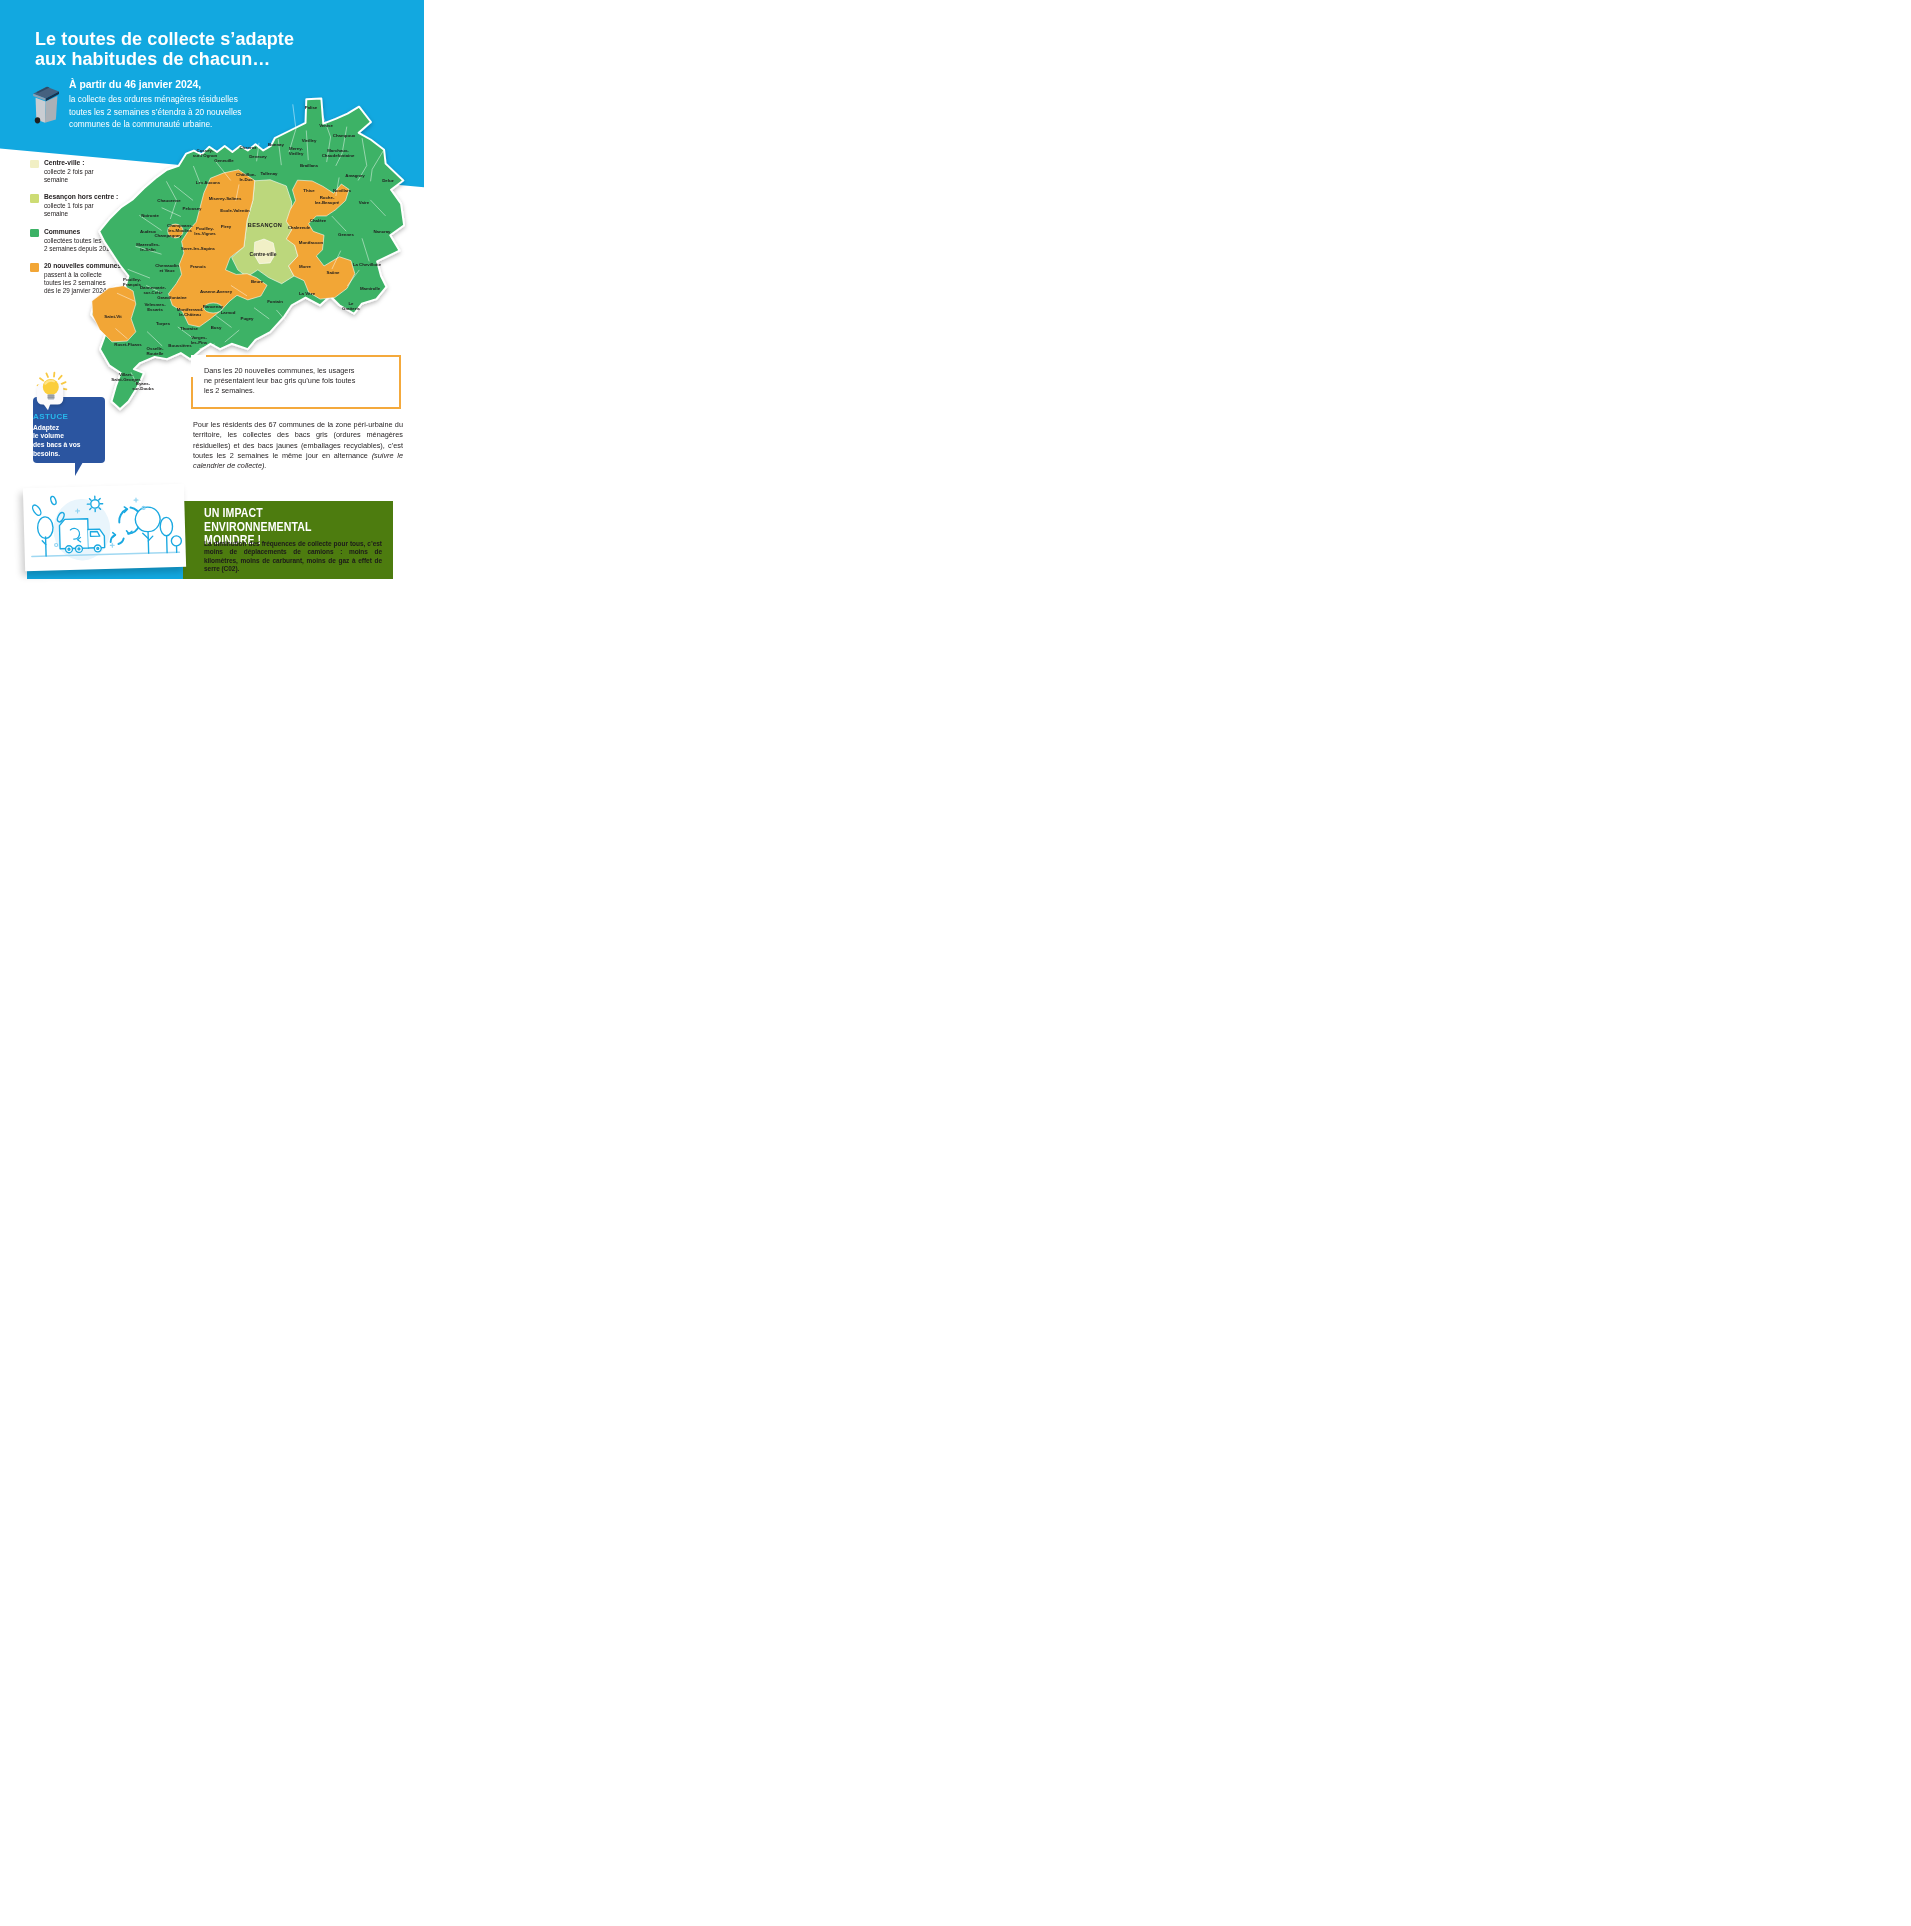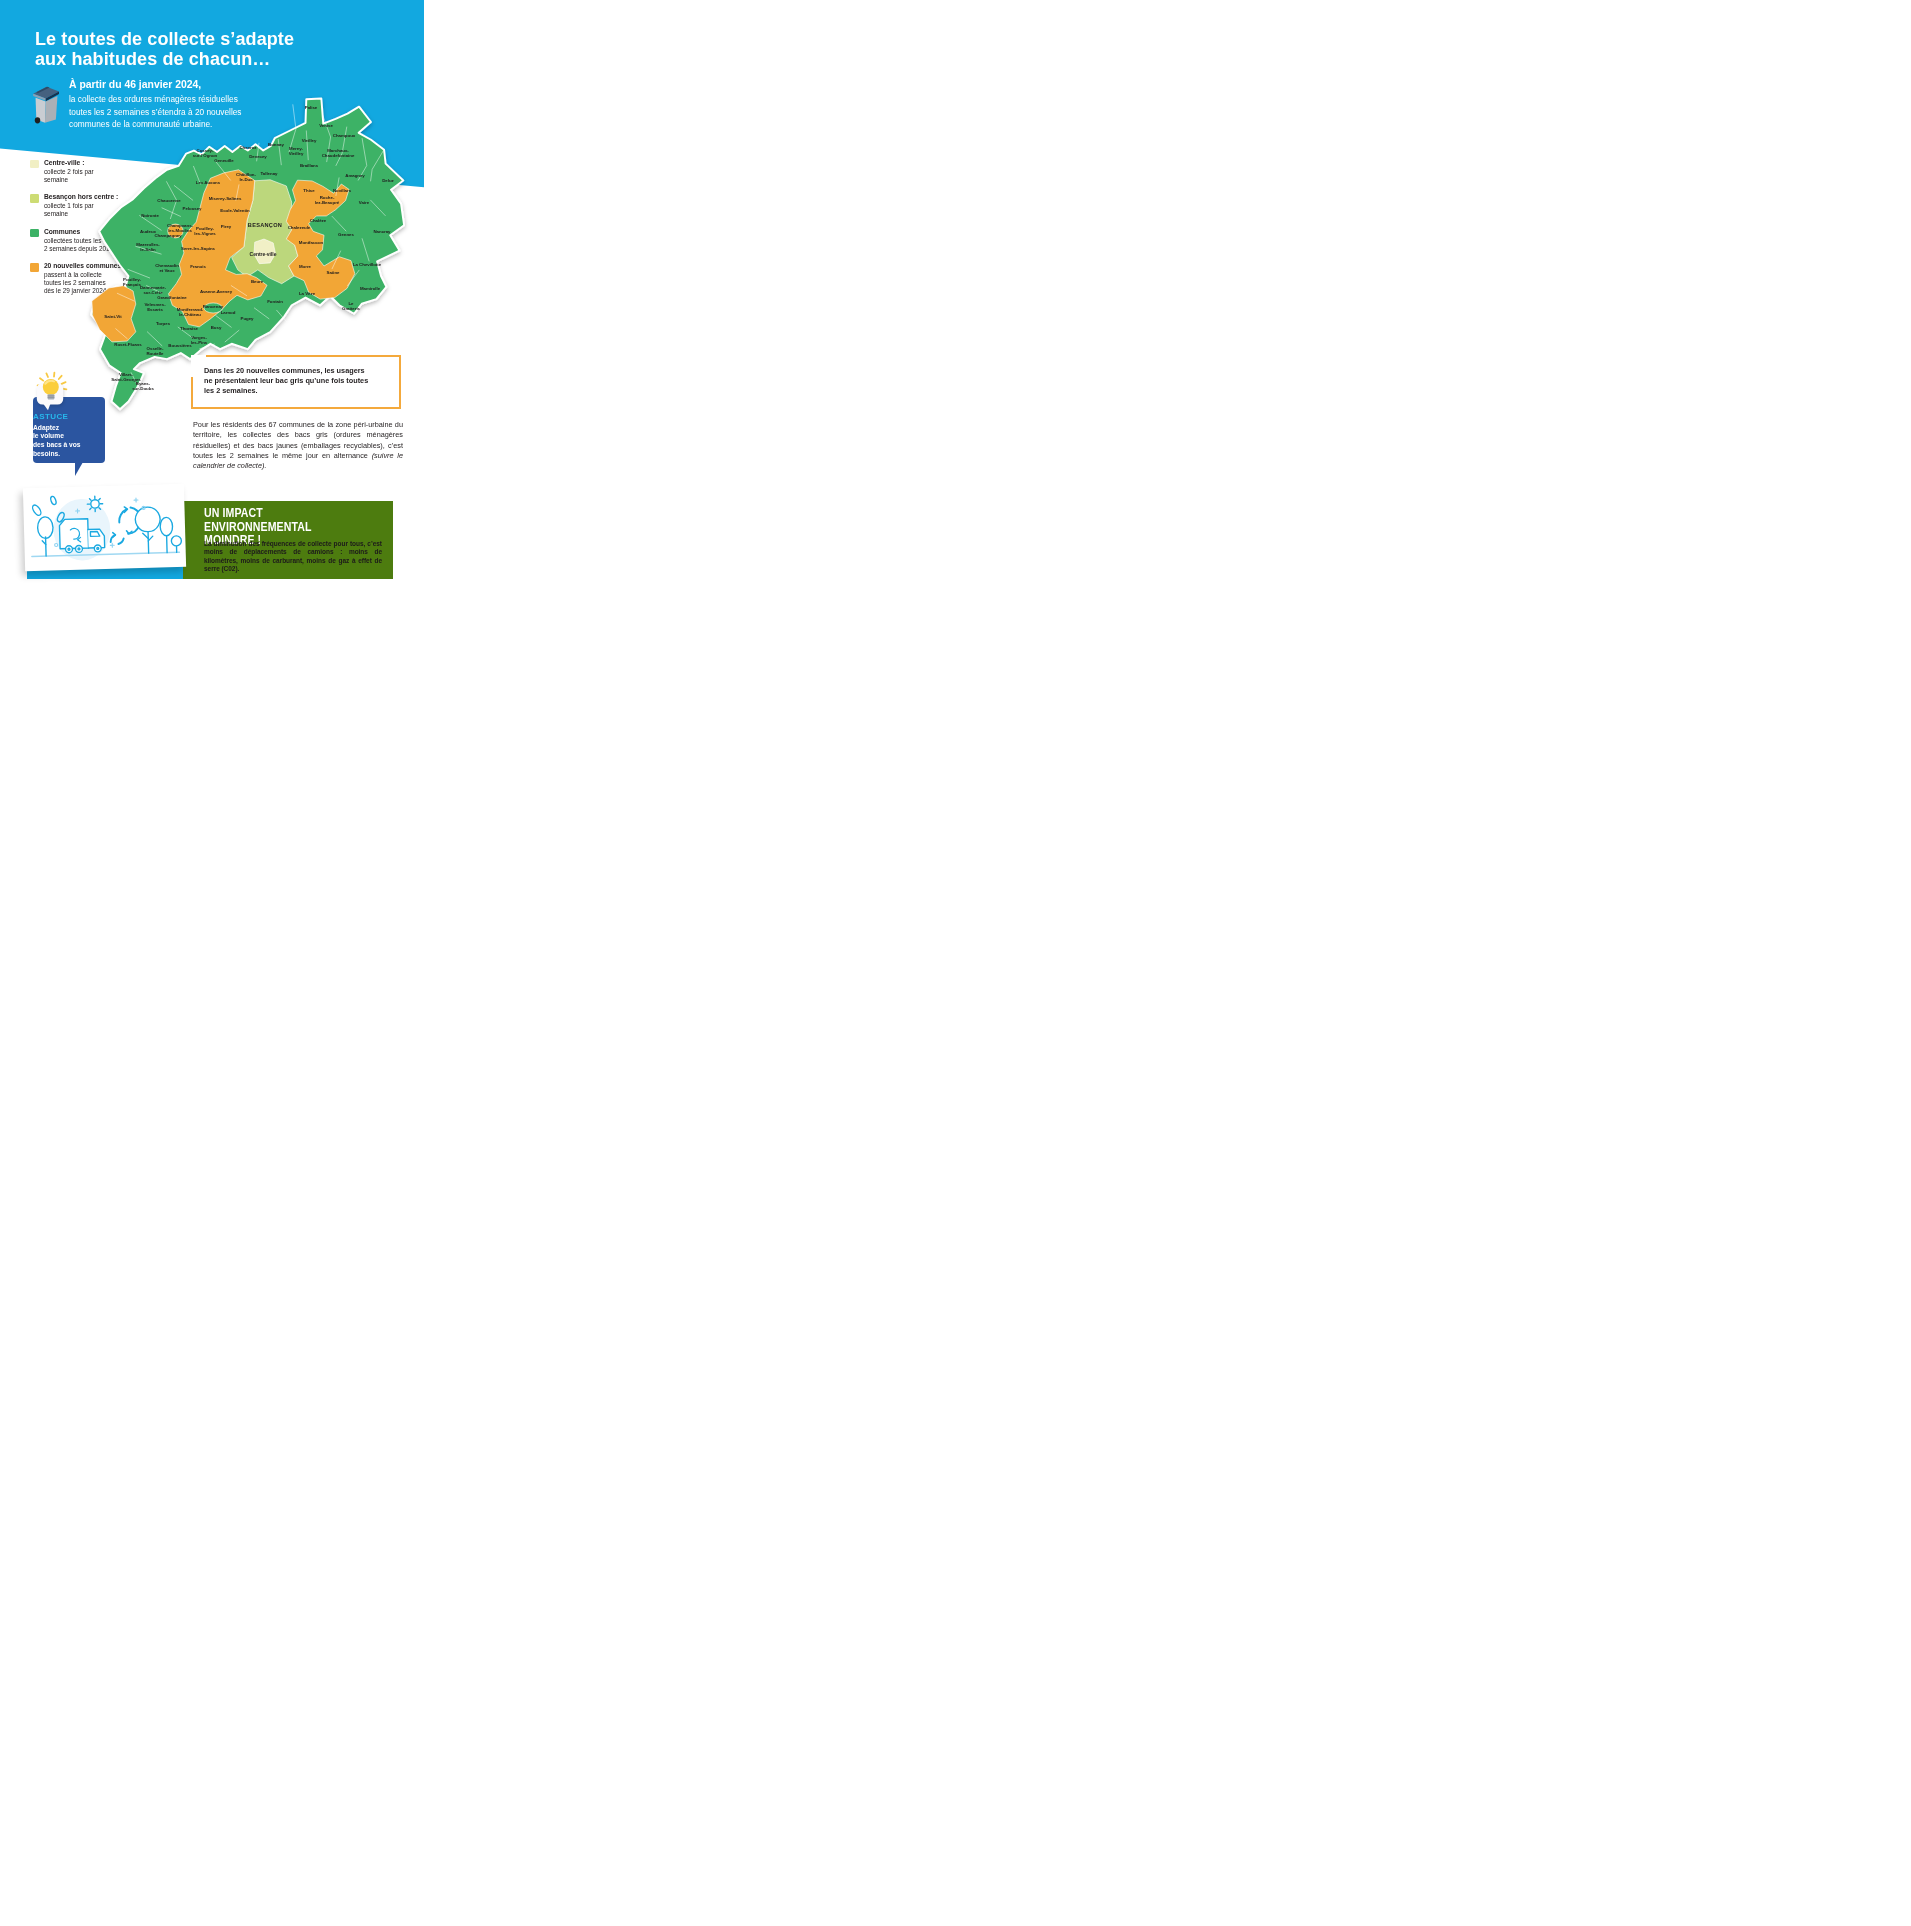--- a/index.html
+++ b/index.html
@@ -43,21 +43,21 @@
   .astuce-body { color:#fff; font-size:6.7px; font-weight:700; line-height:1.3; margin-top:3.1px; white-space:pre-line; }
   .bulb-wrap { position:absolute; left:32px; top:371px; width:40px; height:40px; }
 
   
   .callout { position:absolute; left:191px; top:355px; width:210px; height:54px; background:#fff; }
   .callout .bar { position:absolute; background:#F4A93C; }
   .callout .bar-top { left:15.4px; right:0; top:0; height:2.3px; }
   .callout .bar-right { right:0; top:0; bottom:0; width:2.3px; }
   .callout .bar-bottom { left:0; right:0; bottom:0; height:2.3px; }
   .callout .bar-left { left:0; top:22.3px; bottom:0; width:2.3px; }
-  .callout-text { position:absolute; left:13px; top:10.8px; width:189px; font-size:7.3px; font-weight:700;
+  .callout-text { position:absolute; left:13px; top:10.8px; width:189px; font-size:7.3px; font-weight:400;
                   color:#231F20; line-height:1.4; white-space:pre-line; }
 
   
   .para { position:absolute; left:193px; top:420px; width:210px; font-size:7.3px; color:#231F20;
           line-height:1.42; text-align:justify; }
   .para em { font-style:italic; }
 
   
   .impact { position:absolute; left:181px; top:501px; width:212px; height:78px; background:#4d7c0f; }
   .impact-title { position:absolute; left:23px; top:6.2px; color:#fff; font-size:12.3px; font-weight:700;

